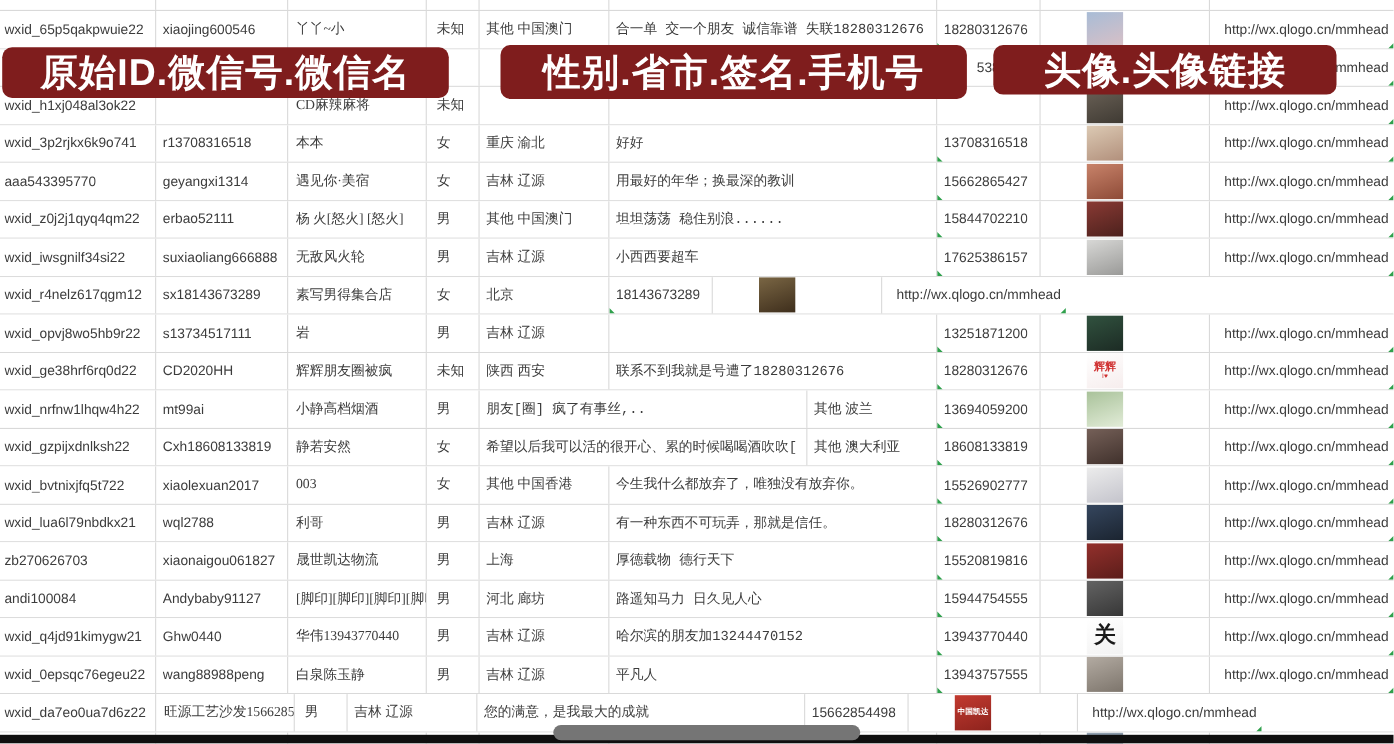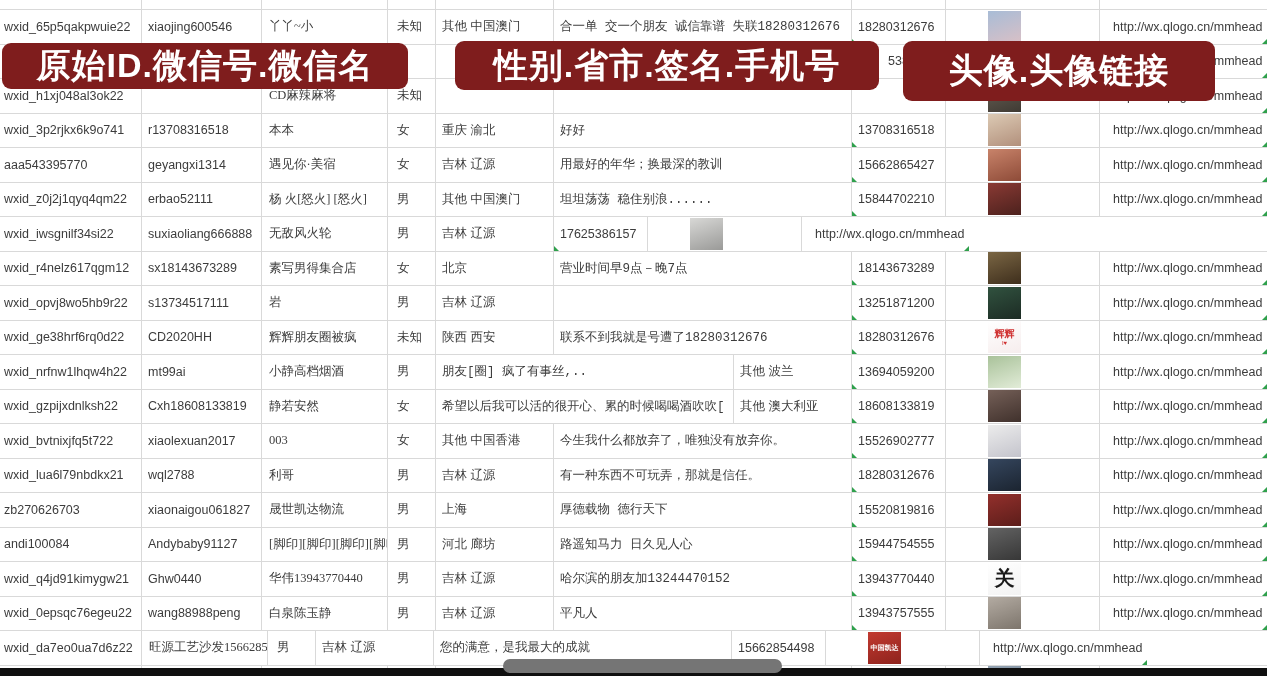--- a/index.html
+++ b/index.html
@@ -20,21 +20,21 @@
   .c9{width:167px;padding-left:13px;border-right:none;}
   .val{display:block;overflow:hidden;}
   .avatar{width:33px;height:32px;margin-left:42px;display:flex;flex-direction:column;align-items:center;justify-content:center;overflow:hidden;flex:none;}
   .avatar-text{font-weight:bold;line-height:1.05;}
   .avatar-sub{font-size:6px;line-height:1;}
   .flag-bl{position:absolute;bottom:0;left:0;width:0;height:0;border-bottom:5px solid #2fa04c;border-right:5px solid transparent;}
   .flag-br{position:absolute;bottom:0;right:0;width:0;height:0;border-bottom:5px solid #2fa04c;border-left:5px solid transparent;}
   .banner{position:absolute;background:#7f1d1d;color:#ffffff;font-weight:bold;display:flex;align-items:center;justify-content:center;border-radius:9px;letter-spacing:1px;z-index:5;}
   .b1{left:2px;top:43px;width:406px;height:46px;font-size:34px;}
   .b2{left:455px;top:41px;width:424px;height:49px;font-size:34px;}
-  .b3{left:903px;top:41px;width:312px;height:60px;font-size:34px;}
+  .b3{left:903px;top:41px;width:312px;height:45px;font-size:34px;}
   .bottom-bar{position:absolute;left:0;top:668px;width:1267px;height:8px;background:#0f0f0f;z-index:6;}
   .scroll-thumb{position:absolute;left:503px;top:659px;width:279px;height:14px;background:#757575;border-radius:7px;z-index:7;}
 </style>
 </head>
 <body>
 
 <div class="screen">
   <div class="grid">
       <div class="row spacer">
         <div class="cell c1"></div>
@@ -240,20 +240,23 @@
         </div>
         <div class="cell c3">
           <span class="val">无敌风火轮</span>
         </div>
         <div class="cell c4">
           <span class="val">男</span>
         </div>
         <div class="cell c5">
           <span class="val">吉林 辽源</span>
         </div>
+        <div class="cell c6">
+          <span class="val">小西西要超车</span>
+        </div>
         <div class="cell c7">
           <span class="val">17625386157</span>
           <div class="flag-bl"></div>
         </div>
         <div class="cell c8">
           <div class="avatar" style="background: linear-gradient(160deg, rgb(216, 216, 214), rgb(154, 154, 152));"></div>
         </div>
         <div class="cell c9">
           <span class="val">http://wx.qlogo.cn/mmhead</span>
           <div class="flag-br"></div>
@@ -267,23 +270,20 @@
           <span class="val">sx18143673289</span>
         </div>
         <div class="cell c3">
           <span class="val">素写男得集合店</span>
         </div>
         <div class="cell c4">
           <span class="val">女</span>
         </div>
         <div class="cell c5">
           <span class="val">北京</span>
-        </div>
-        <div class="cell c6">
-          <span class="val">营业时间早9点－晚7点</span>
         </div>
         <div class="cell c7">
           <span class="val">18143673289</span>
           <div class="flag-bl"></div>
         </div>
         <div class="cell c8">
           <div class="avatar" style="background: linear-gradient(160deg, rgb(122, 102, 68), rgb(62, 46, 28));"></div>
         </div>
         <div class="cell c9">
           <span class="val">http://wx.qlogo.cn/mmhead</span>

